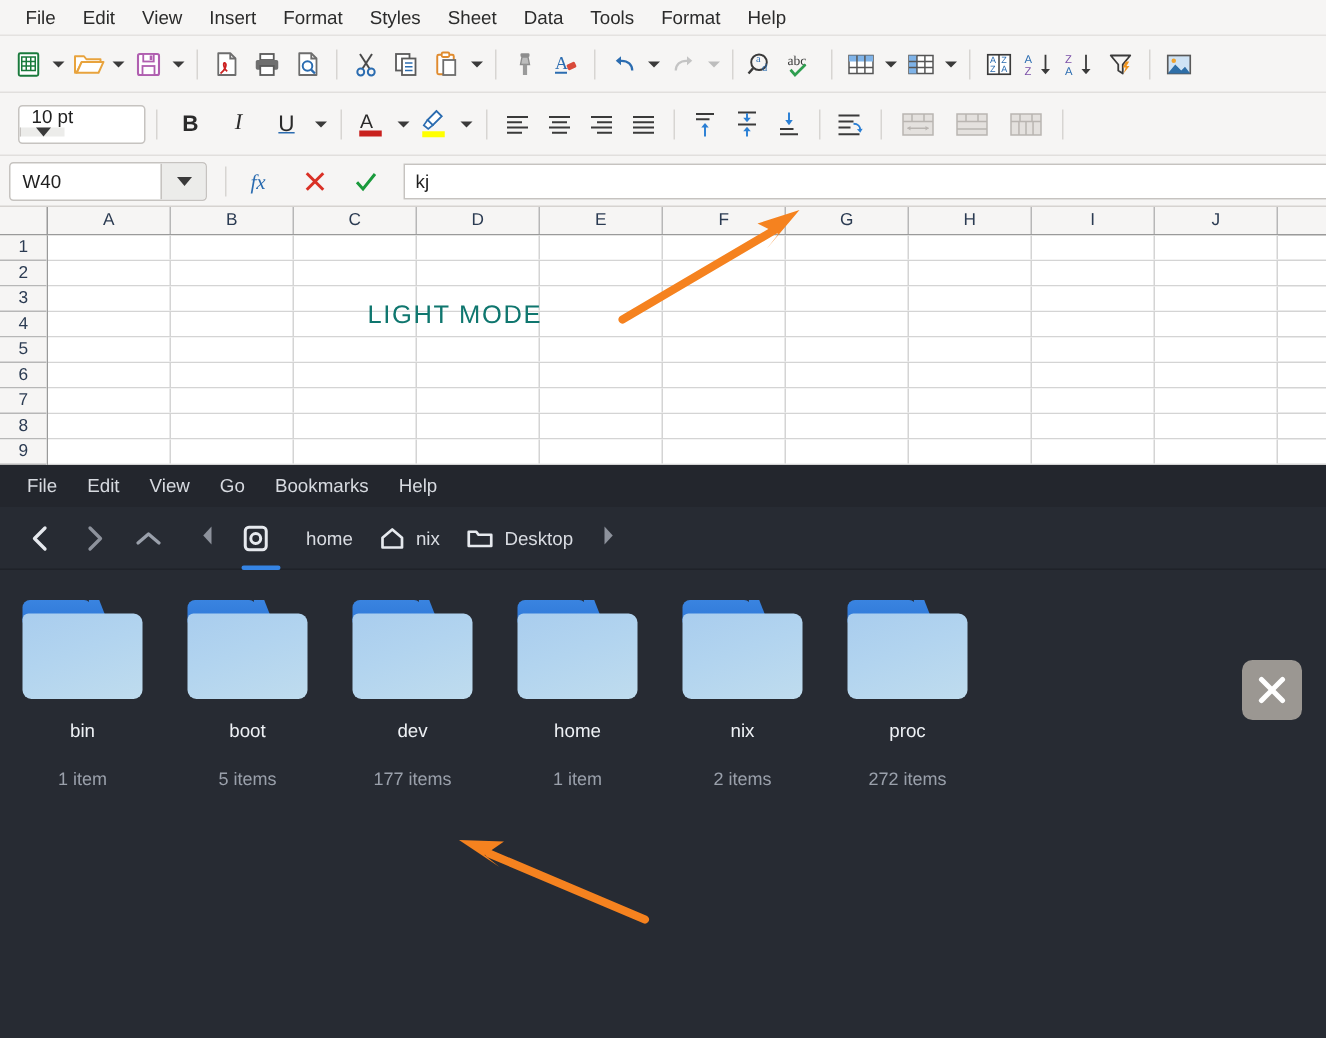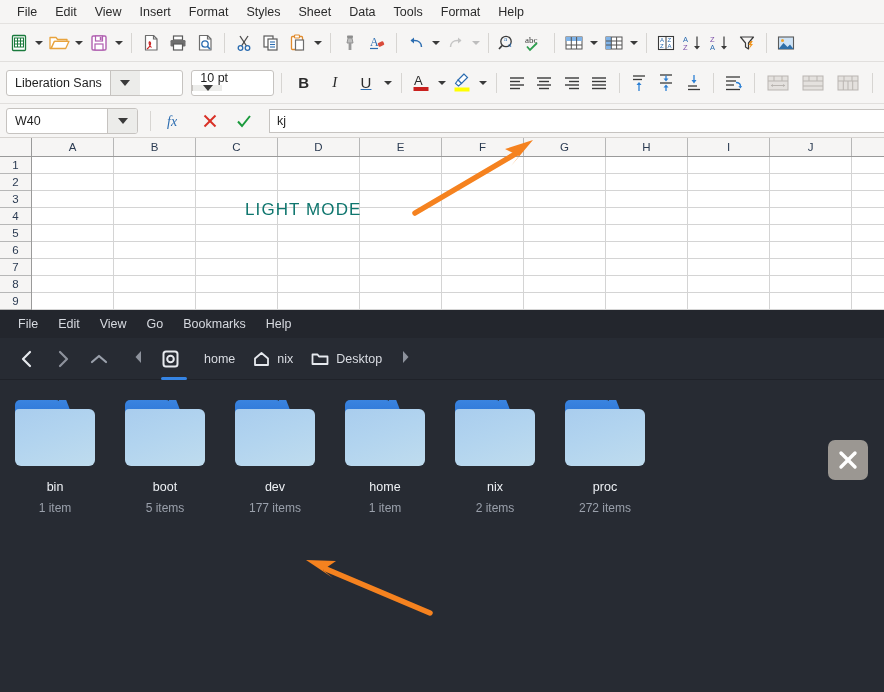--- a/index.html
+++ b/index.html
@@ -93,21 +93,21 @@
   .folder { width:80px; height:66px; position:relative; margin-bottom:14px; }
   .folder .tab { position:absolute; left:0; top:0; width:46px; height:15px;
                  background:linear-gradient(180deg,#3a84e0 0%,#2f78d8 100%);
                  border-radius:5px 5px 0 0; }
   .folder .tab::after { content:""; position:absolute; right:-11px; top:0; width:13px; height:15px;
                         background:linear-gradient(180deg,#3a84e0,#2f78d8);
                         clip-path: polygon(0 0, 55% 0, 100% 100%, 0 100%); }
   .folder .body { position:absolute; left:0; top:9px; width:80px; height:57px;
                   background:linear-gradient(160deg,#a9cdee 0%,#b2d4ef 45%,#bfdcee 100%);
                   border-radius:4px 6px 6px 6px; }
-  .fname { font-size:12.5px; color:#eef1f5; margin-bottom:7px; }
+  .fname { font-size:12.5px; color:#eef1f5; margin-bottom:18px; }
   .fmeta { font-size:12px; color:#9aa0ab; }
 
   .closeovl { position:absolute; right:16px; top:130px; width:40px; height:40px; border-radius:7px;
               background:#9b9792; display:flex; align-items:center; justify-content:center; }
   .closeovl svg { display:block; }
 </style>
 </head>
 <body>
 
 <div id="app">
@@ -325,26 +325,20 @@
       <div class="tbtn">
         <svg width="20" height="20" viewBox="0 0 20 20">
             <rect x="2.5" y="4" width="15" height="12" fill="#cfe3f5" stroke="#5a5a5a" stroke-width="1.1"></rect>
             <circle cx="6.5" cy="7.5" r="1.5" fill="#f0a32e"></circle>
             <path d="M2.5 16l5-6 4 4 2.5-2.5 3.5 4.5z" fill="#2f6fa8"></path>
           </svg>
       </div>
     </div>
 
     <div class="fmtbar">
-      <div class="combo fontcombo">
-        <div class="val">Liberation Sans</div>
-        <div class="drop">
-            <i></i>
-          </div>
-      </div>
       <div class="combo sizecombo">
         <div class="val">10 pt</div>
         <div class="drop">
             <i></i>
           </div>
       </div>
       <div class="tsep"></div>
       <div class="bbtn" style="font-weight:bold;">B</div>
       <div class="bbtn" style="font-style:italic;font-family:'Liberation Serif',serif;">I</div>
       <div class="bbtn" style="text-decoration:underline;text-decoration-color:#2b6cb0;">U</div>

